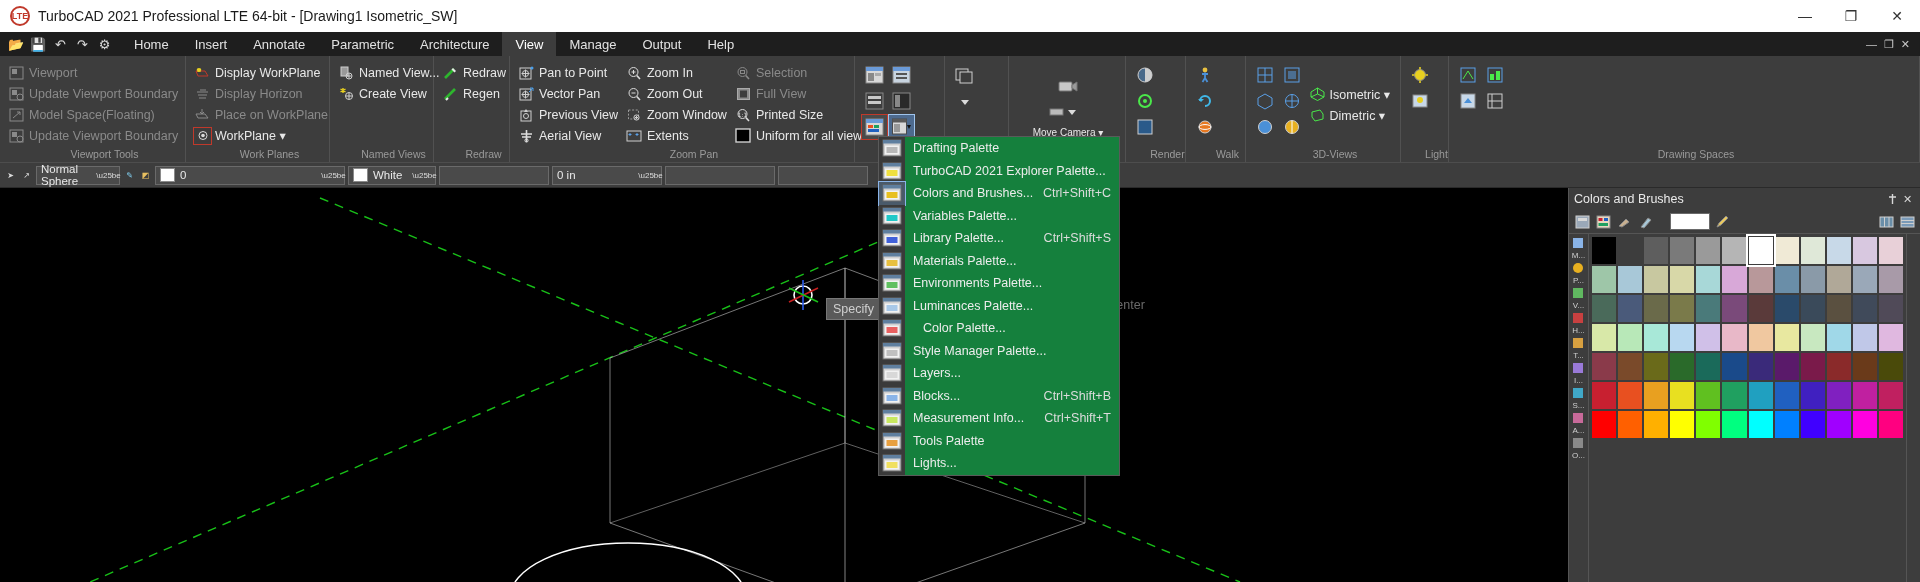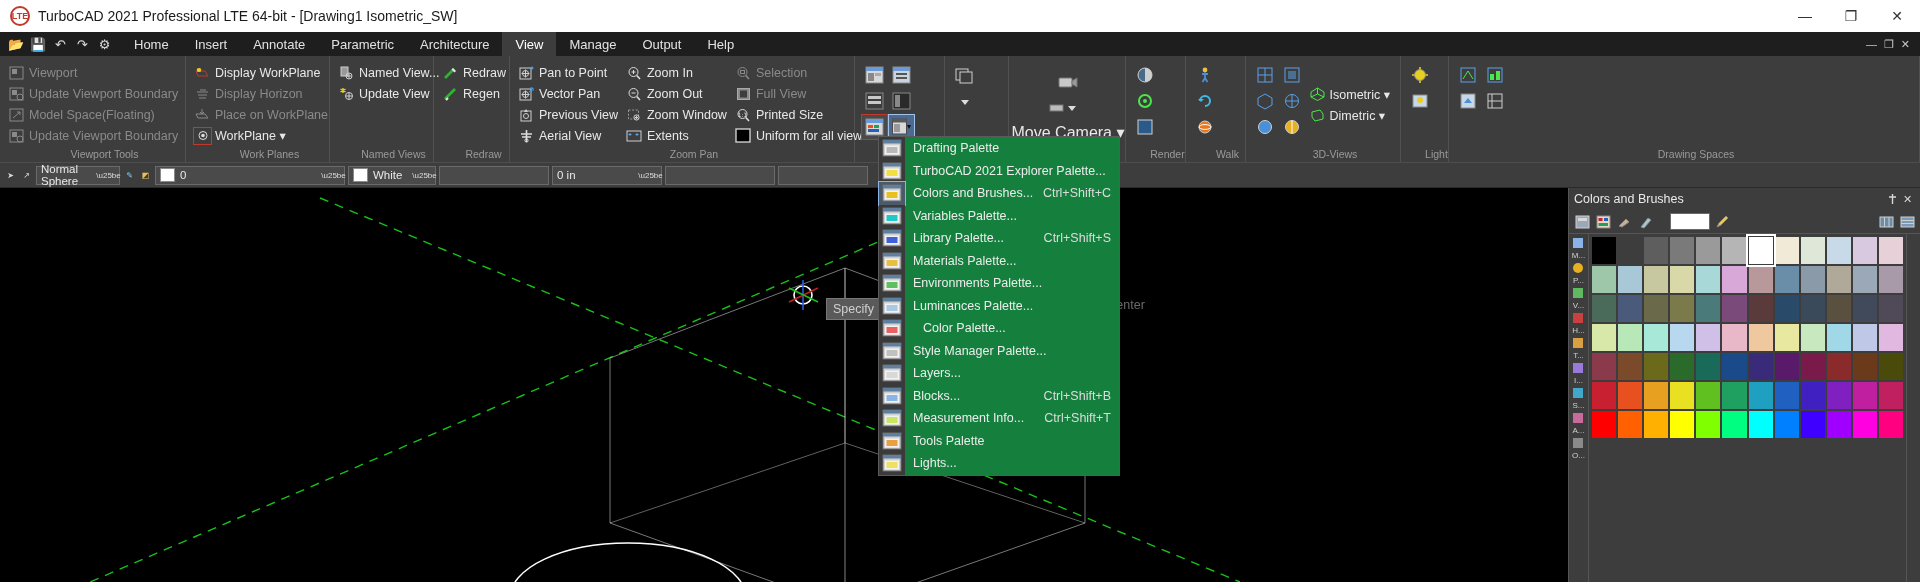--- a/index.html
+++ b/index.html
@@ -30,21 +30,21 @@
   .ritem{display:flex;align-items:center;height:21px;padding:0 6px 0 2px;font-size:12.5px;color:#e8e8e8;white-space:nowrap;}
   .ritem.dis{color:#8a8a8a;}
   .ritem .ic{width:17px;height:16px;margin-right:4px;display:inline-flex;align-items:center;justify-content:center;flex:0 0 17px;}
   .ritem .ic svg{display:block;}
   .ritem.boxed .ic{outline:1.5px solid #c0392b;}
   
   .igrid{display:flex;flex-wrap:wrap;align-content:flex-start;width:auto;}
   .ibtn{width:25px;height:24px;margin:1px;display:flex;align-items:center;justify-content:center;}
   .ibtn.sel{outline:1.5px solid #c0392b;background:#4a4a4a;}
   .ibtn.hl{background:#4d6a8e;outline:1px solid #9fc4ec;}
-  .mc-label{font-size:16px;color:#e8e8e8;white-space:nowrap;}
+  .mc-label{font-size:10px;color:#e8e8e8;white-space:nowrap;}
   
   .proptool{height:26px;background:#3d3d3d;display:flex;align-items:center;gap:3px;padding:0 4px;
     border-top:1px solid #4d4d4d;border-bottom:1px solid #2a2a2a;}
   .pfield{height:19px;background:#4a4a4a;border:1px solid #6a6a6a;display:flex;align-items:center;
     padding:0 4px;font-size:11.5px;color:#e8e8e8;}
   .pcaret{width:13px;display:flex;align-items:center;justify-content:center;font-size:8px;color:#dcdcdc;}
   .swatch{width:15px;height:14px;border:1px solid #8a8a8a;}
   
   .canvaswrap{position:relative;height:394px;background:#000;display:flex;}
   .canvas{position:relative;flex:1;background:#000;overflow:hidden;}
@@ -225,21 +225,21 @@
           <span>Named View...</span>
         </div>
         <div class="ritem">
           <span class="ic">
               <svg width="15" height="14">
                 <path d="M4 1 L4 6 M1.5 2 L6.5 5 M6.5 2 L1.5 5" stroke="#e8d020" stroke-width="1.4"></path>
                 <circle cx="10" cy="9" r="3.5" fill="none" stroke="#cfcfcf"></circle>
                 <path d="M10 5.8 L10 12.2 M6.8 9 L13.2 9" stroke="#cfcfcf"></path>
               </svg>
             </span>
-          <span>Update View</span>
+          <span>Create View</span>
         </div>
       </div>
     </div>
     <div class="rgroup-label">Named Views</div>
   </div>
 
   <div class="rgroup" style="width:76px">
     <div class="rgroup-body">
       <div class="rcol">
         <div class="ritem">

